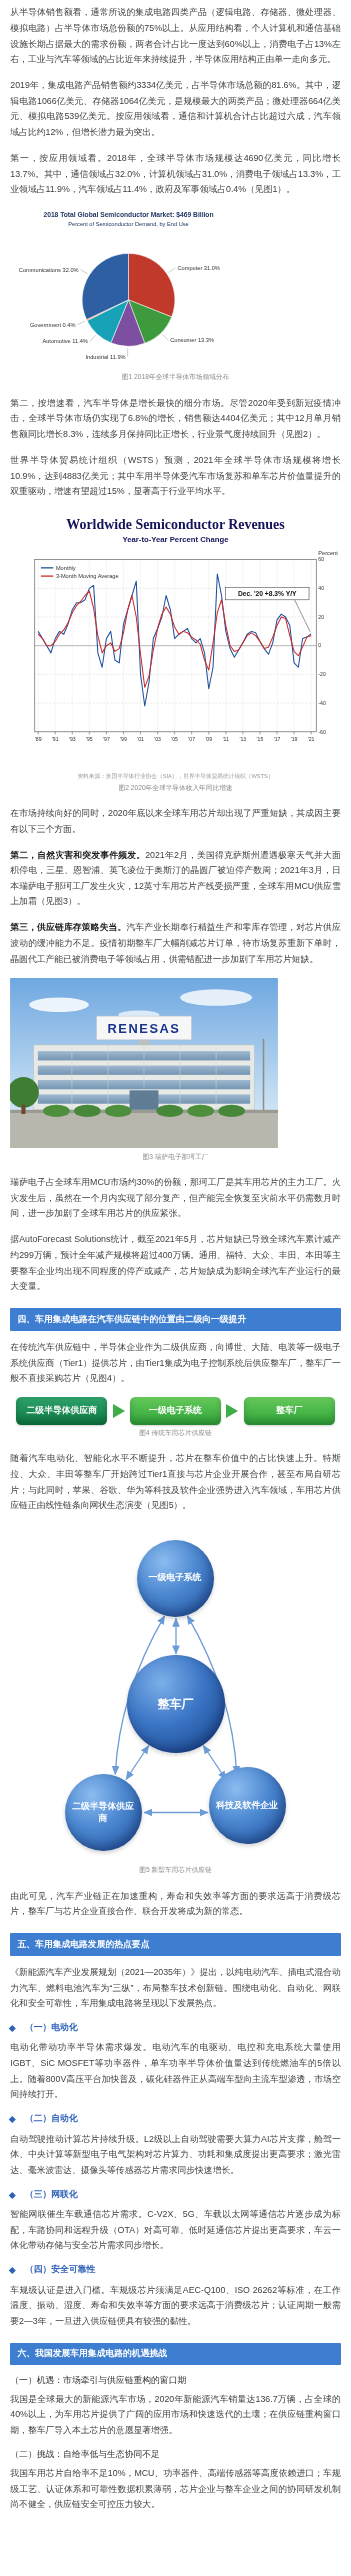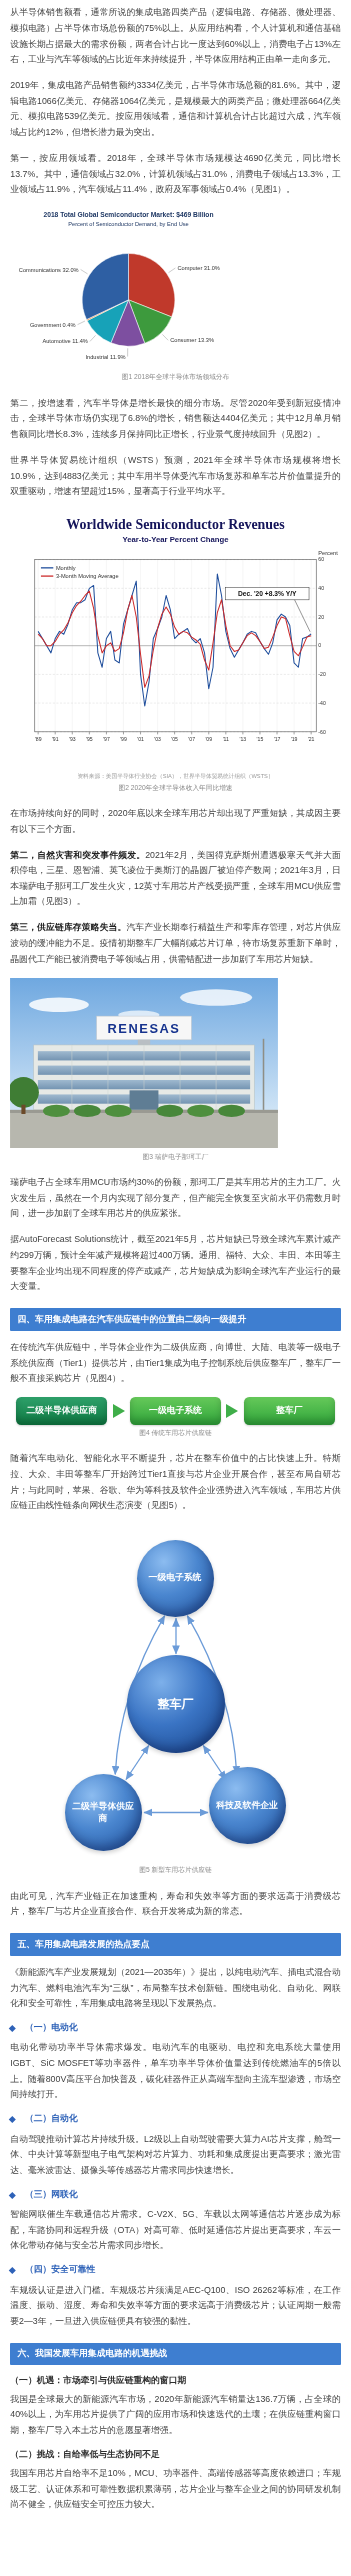--- a/index.html
+++ b/index.html
@@ -3,21 +3,21 @@
 <meta charset="utf-8">
 <style>
   html,body{margin:0;padding:0;background:#ffffff;}
   body{font-family:"Liberation Sans","DejaVu Sans",sans-serif;color:#404040;}
   .page{width:351px;margin:0 auto;padding:5.2px 10.3px 24px;box-sizing:border-box;background:#fff;}
   p.body{font-size:8.8px;line-height:1.78;text-align:justify;margin:0 0 10.3px;}
   p.body strong{color:#222222;}
   .section-head{background:#3e7ed0;color:#ffffff;font-weight:bold;font-size:8.8px;padding:5.2px 7.2px;border-radius:1px;margin:13.4px 0 9.3px;}
   .sub-head{display:flex;align-items:center;gap:10px;color:#2e62b8;font-weight:bold;font-size:8.8px;margin:9.3px 0 6.2px;}
   .sub-head .marker{width:4.6px;height:4.6px;background:#2e62b8;transform:rotate(45deg);flex:0 0 auto;}
-  .bold-head{font-weight:bold;color:#2f2f2f;font-size:8.8px;margin:8.2px 0 5.2px;}
+  .bold-head{font-weight:normal;color:#2f2f2f;font-size:8.8px;margin:8.2px 0 5.2px;}
   .figure{text-align:left;margin:4.1px 0 3.1px;}
   .caption{font-size:6.7px;color:#8c8c8c;text-align:center;margin:2.1px 0 13.4px;}
   .source-line{font-size:5.7px;color:#9a9a9a;text-align:center;margin:1px 0 1px;}
   
   .flow{display:flex;align-items:center;justify-content:center;gap:5.2px;margin:7.2px 0 4.1px;}
   .flow-box{min-width:77px;padding:7.7px 7.2px;border-radius:5.2px;color:#fff;font-weight:bold;font-size:8.8px;text-align:center;
     background:linear-gradient(180deg,#66c95a,#2fa53a);box-shadow:inset 0 -5.2px 7.2px rgba(0,0,0,.18),0 1px 2.1px rgba(0,0,0,.18);}
   .flow-box.dark{background:linear-gradient(180deg,#2ea06a,#0e7a42);}
   .flow-arrow{width:0;height:0;border-top:7.7px solid transparent;border-bottom:7.7px solid transparent;border-left:12.4px solid #3fae49;flex:0 0 auto;}
   

